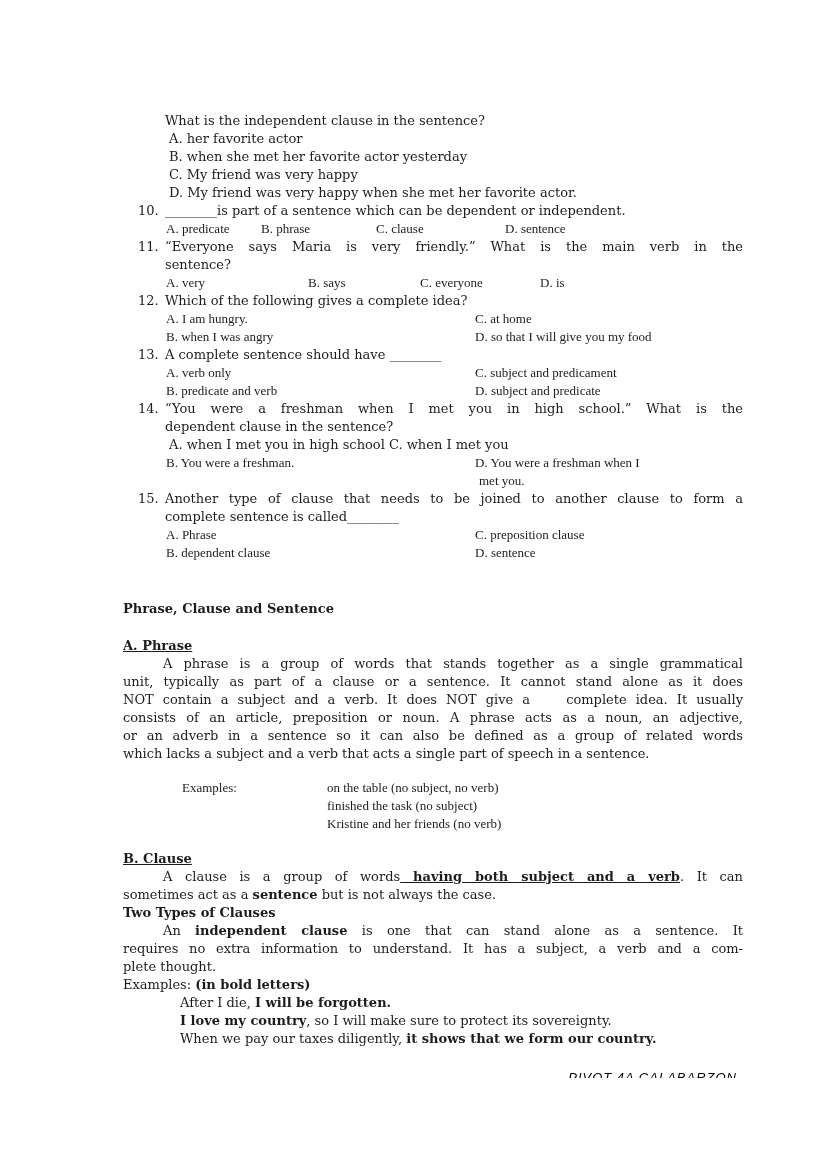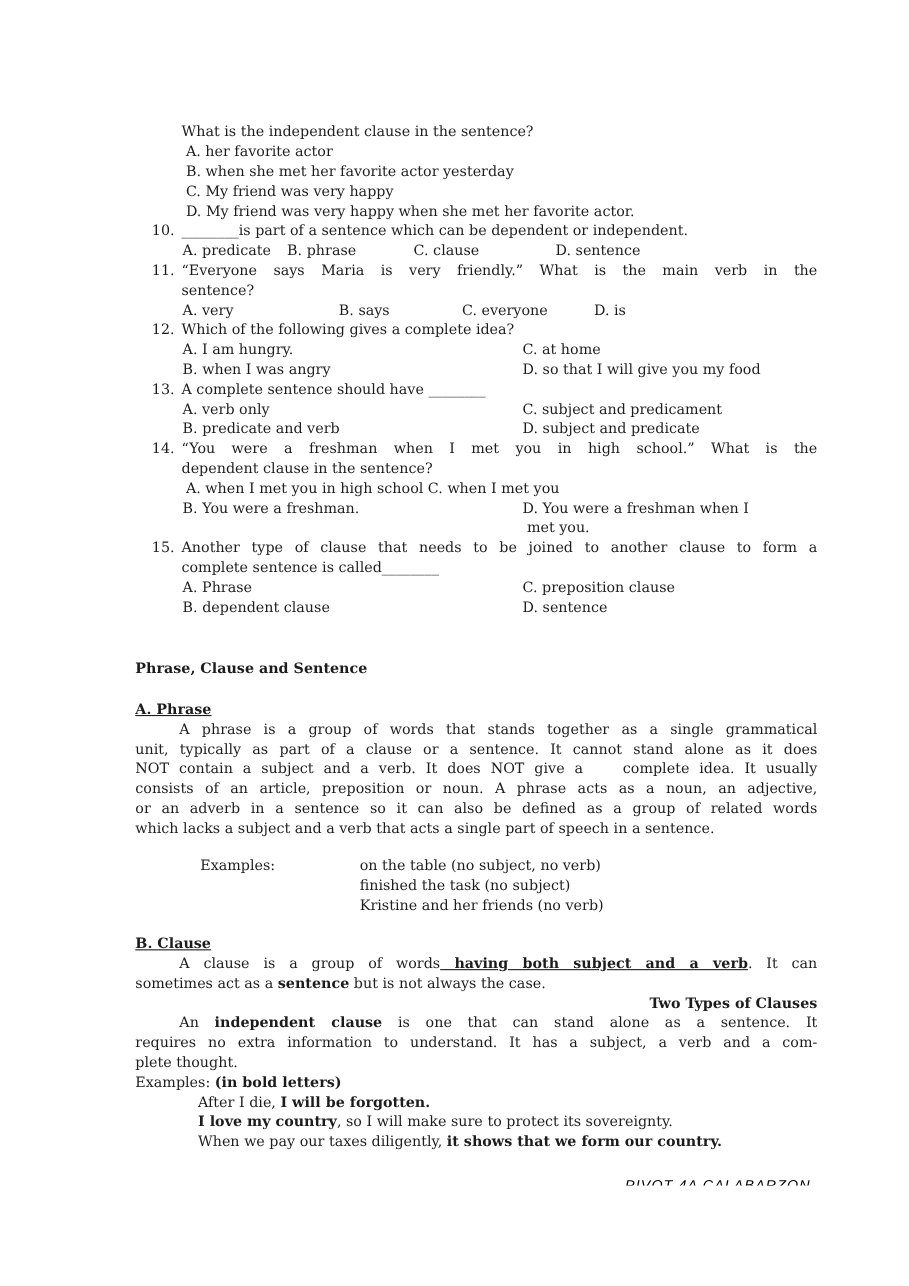--- a/index.html
+++ b/index.html
@@ -9,25 +9,25 @@
     color:#1c1c1c; overflow:hidden;
   }
   .content { position:absolute; left:123px; top:112px; width:620px; }
   .line { height:18px; }
   .q { position:relative; }
   .qnum { position:absolute; left:15px; top:0;text-align:right; }
   .stem { padding-left:42px; }
   .opt { padding-left:46px; }
   .j { text-align:justify; text-align-last:justify; }
   .pre { white-space:pre-wrap; }
-  .row { position:relative; height:18px; }
+  .row { position:relative; height:18px;font-family:Liberation Serif, serif; }
   .row > span { position:absolute; top:0; white-space:nowrap; }
   .col-a { left:43px; }
   .col2 { left:352px; }
-  b, .bold { font-weight:bold;text-align:right; }
+  b, .bold { font-weight:bold; }
   .bu { font-weight:bold; text-decoration:underline; }
   .section-title { margin-top:38px; font-weight:bold; }
   .sub-heading { margin-top:19px; font-weight:bold; text-decoration:underline; height:18px; }
   .indent { padding-left:40px; }
   .examples-block { margin-top:16px; }
   .ex-label { left:59px; }
   .ex-item { left:204px; }
   .clause-ex { padding-left:57px; }
   .footer-brand {
     position:absolute; top:1069px; right:89px;

